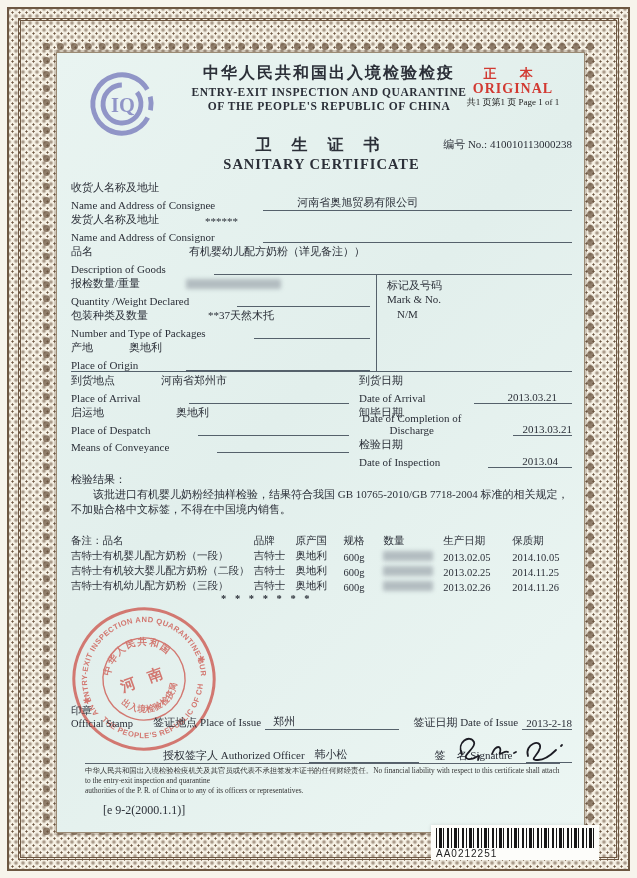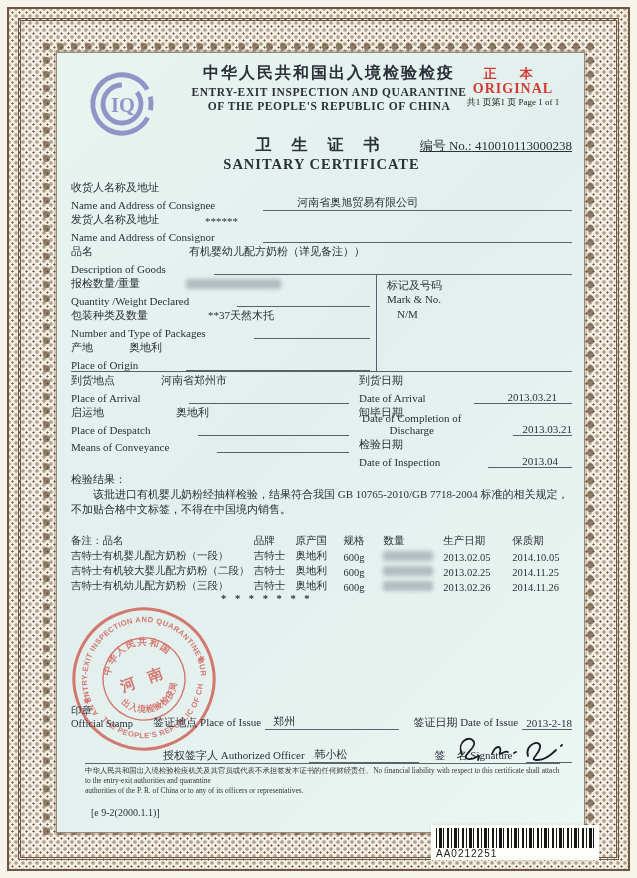--- a/index.html
+++ b/index.html
@@ -36,21 +36,21 @@
   .org{position:absolute;left:108px;top:2px;width:300px;text-align:center;}
   .org-cn{font-size:16px;font-weight:bold;letter-spacing:2px;white-space:nowrap;}
   .org-en{font-size:11.5px;font-weight:bold;letter-spacing:.6px;margin-top:2px;white-space:nowrap;}
   .orig{position:absolute;right:0;top:4px;text-align:center;width:118px;}
   .orig-cn{color:#d23a32;font-weight:bold;font-size:13px;letter-spacing:10px;}
   .orig-en{color:#d23a32;font-weight:bold;font-size:14px;letter-spacing:1px;margin-top:-2px;}
   .pageinfo{font-size:9px;color:#222;margin-top:-1px;white-space:nowrap;}
   .titleblock{position:relative;text-align:center;height:44px;margin-top:2px;}
   .title-cn{font-size:16px;font-weight:bold;letter-spacing:8px;}
   .title-en{font-size:14.5px;font-weight:bold;letter-spacing:1px;}
-  .certno{position:absolute;right:0;top:2px;font-size:13px;text-decoration:underline;}
+  .certno{position:absolute;right:0;top:2px;font-size:11px;}
   
   .field{margin-top:1px;text-align:center;}
   .cnrow{display:flex;align-items:flex-end;height:15px;font-size:11px;}
   .enrow{display:flex;align-items:flex-end;height:16px;font-size:11px;gap:48px;}
   .uline{flex:1;border-bottom:1px solid #55616b;display:flex;align-items:flex-end;height:14px;}
   .uline.noline{border-bottom:none;}
   .val{padding-left:34px;font-size:11px;white-space:nowrap;}
   .topval{padding-left:46px;font-size:11px;white-space:nowrap;}
   .redact{display:inline-block;height:10px;background:#aab3b8;filter:blur(2px);border-radius:1px;opacity:.85;}
   
@@ -82,21 +82,21 @@
   .iuline{border-bottom:1px solid #55616b;display:flex;align-items:flex-end;height:14px;}
   .u-place{width:150px;}
   .u-date{flex:1;}
   .officerrow{position:absolute;left:92px;right:0;top:128px;display:flex;align-items:flex-end;}
   .u-officer{width:110px;}
   .siggap{padding:0 14px 0 16px;white-space:nowrap;}
   .u-sig{flex:1;position:relative;height:26px;border-bottom:1px solid #55616b;}
   .sigsvg{position:absolute;right:4px;bottom:-4px;}
   
   .legal{position:absolute;left:14px;right:12px;bottom:30px;border-top:1px solid #5a646e;padding-top:2px;font-size:7.4px;line-height:10px;color:#333;}
-  .formcode{position:absolute;left:20px;bottom:8px;font-size:10px;}
+  .formcode{position:absolute;left:32px;bottom:8px;font-size:12px;}
   .barcodepatch{position:absolute;right:38px;bottom:18px;width:158px;background:#fdfdfa;padding:3px 5px 1px 5px;box-shadow:0 0 4px rgba(0,0,0,.12);z-index:5;}
   .bars{height:20px;background:repeating-linear-gradient(90deg,#161616 0 1px,transparent 1px 3px,#161616 3px 6px,transparent 6px 7px,#161616 7px 8px,transparent 8px 11px,#161616 11px 13px,transparent 13px 15px);}
   .bartext{font-size:10px;letter-spacing:1px;font-family:"Liberation Sans",sans-serif;color:#222;}
 </style>
 </head>
 <body>
 
 <div class="scan">
   <div class="frame"></div>
 
@@ -382,21 +382,21 @@
                 <path d="M66 21 L 68 20"></path>
                 <path d="M80 24 C 76 12, 94 6, 92 16 C 90 24, 80 28, 90 28 C 98 28, 104 22, 108 18"></path>
                 <path d="M113 14 L 114 13"></path>
               </g>
             </svg>
           </span>
         </div>
       </div>
 
       <div class="legal">
-        <div>中华人民共和国出入境检验检疫机关及其官员或代表不承担签发本证书的任何财经责任。No financial liability with respect to this certificate shall attach to the entry-exit authorities and quarantine</div>
+        <div>中华人民共和国出入境检验检疫机关及其官员或代表不承担签发本证书的任何财经责任。No financial liability with respect to this certificate shall attach to the entry-exit inspection and quarantine</div>
         <div>authorities of the P. R. of China or to any of its officers or representatives.</div>
       </div>
       <div class="formcode">[e 9-2(2000.1.1)]</div>
 
     </div>
   </div>
 
   <div class="barcodepatch">
     <div class="bars"></div>
     <div class="bartext">AA0212251</div>

